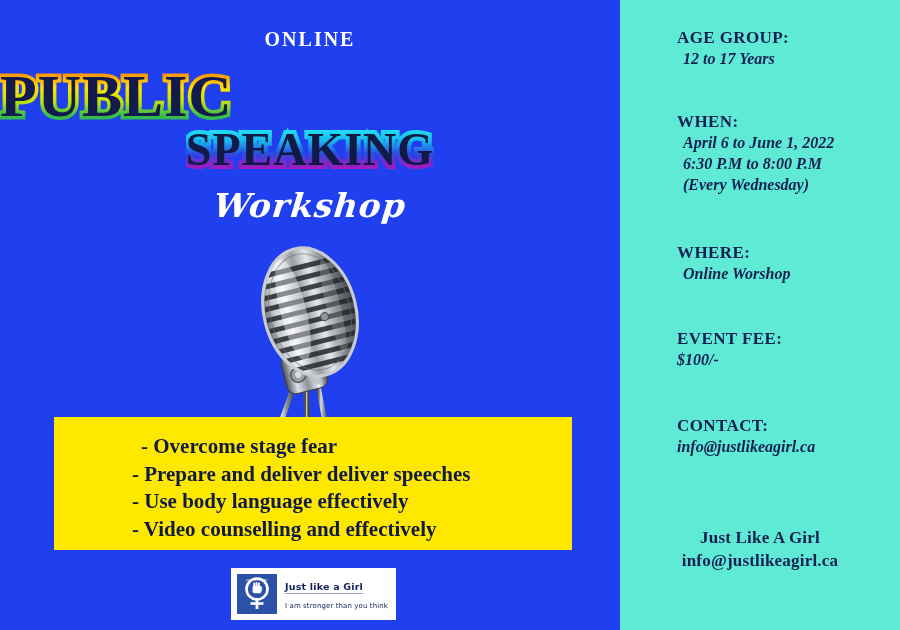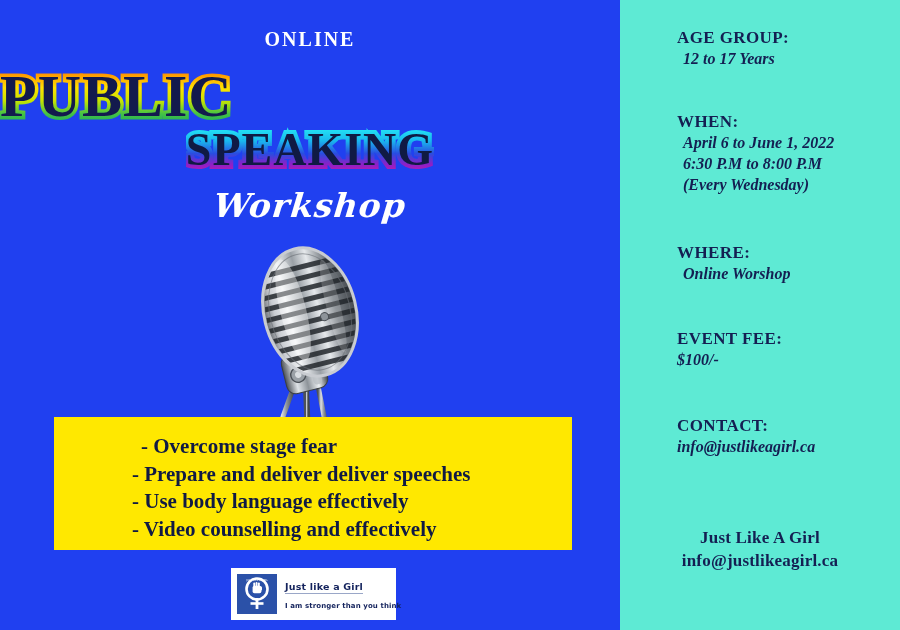--- a/index.html
+++ b/index.html
@@ -127,21 +127,21 @@
     font-weight:bold;
     font-size:9.5px;
     letter-spacing:.2px;
     border-bottom:1px solid #9aa7c8;
     padding-bottom:1px;
     white-space:nowrap;
   }
   .logo-tag{
     color:#13225c;
     font-family:"DejaVu Sans", sans-serif;
-    font-weight:bold;
+    font-weight:normal;
     font-size:7px;
     letter-spacing:.1px;
     margin-top:2px;
     white-space:nowrap;
     text-align:center;
   }
 
   
   .right-panel{
     position:absolute;left:620px;top:0;width:280px;height:630px;

